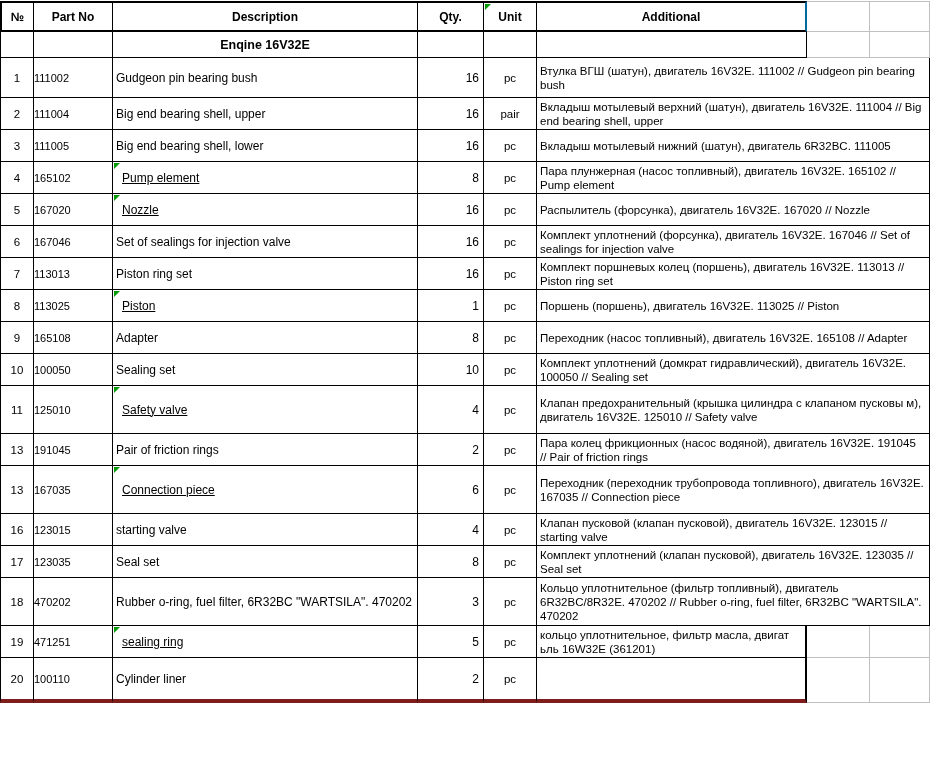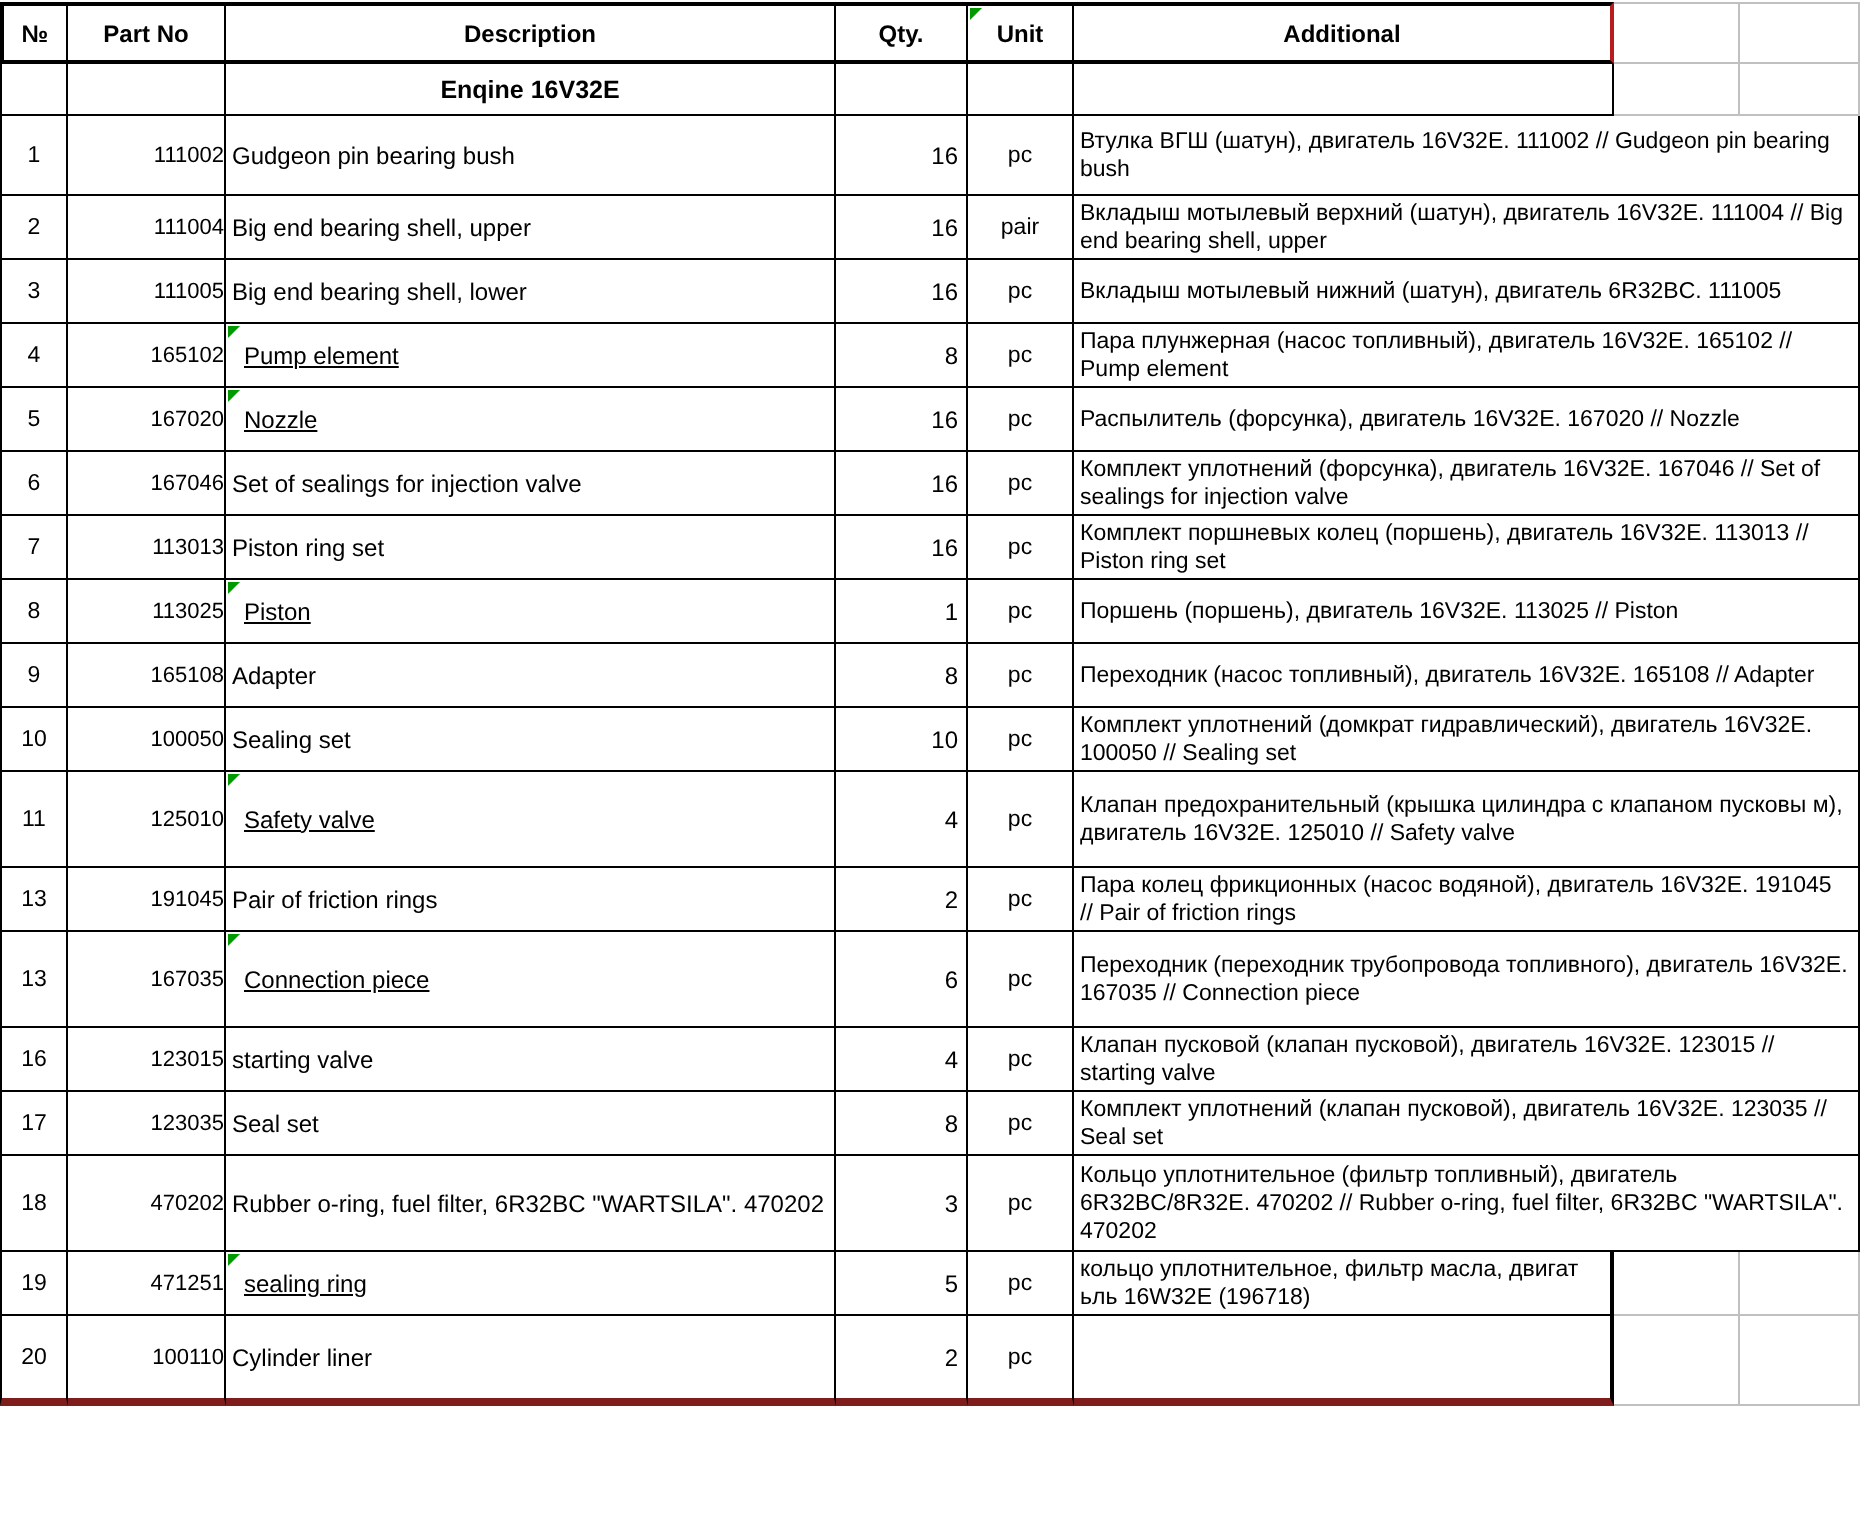--- a/index.html
+++ b/index.html
@@ -9,30 +9,30 @@
   col.c1{width:34px}col.c2{width:79px}col.c3{width:305px}col.c4{width:66px}
   col.c5{width:53px}col.c6{width:270px}col.c7{width:63px}col.c8{width:60px}
   td,th{border-right:1px solid #000;border-bottom:1px solid #000;
         padding:0;vertical-align:middle;overflow:hidden;position:relative;
         font-weight:normal;text-align:left;}
   .first{border-left:1px solid #000;}
   
   thead th.h{border-top:2px solid #000;border-bottom:2px solid #000;
              font-weight:bold;font-size:12px;text-align:center;height:27px;}
   thead th.first{border-left:2px solid #000;}
-  thead th.addl-h{border-right:2px solid #b91c1c;}
+  thead th.addl-h{border-right:2px solid #0369a1;}
   
   .ghost{border-right:1px solid #c0c0c0;border-bottom:1px solid #c0c0c0;border-left:none;}
   thead .ghost{border-top:1px solid #c0c0c0;border-bottom:1px solid #c0c0c0;height:27px;}
   
   tr.engine td{height:23px;margin-top:36px;}
   .engine-title{font-weight:bold;font-size:12.5px;text-align:center;}
   
   .c-num{font-size:11.5px;text-align:center;}
-  .c-part{font-size:11px;text-align:right;}
+  .c-part{font-size:11px;text-align:left;}
   .c-desc{font-size:12px;padding-left:3px;}
   .c-desc.ind{padding-left:9px;text-decoration:underline;}
   .c-qty{font-size:12px;text-align:right;padding-right:4px;}
   .c-unit{font-size:11.5px;text-align:center;}
   .c-addl{font-size:11.5px;line-height:14px;padding:1px 3px;}
   .c-addl .txt{display:block;max-width:384px;}
   .narrow{border-right-width:2px;border-right-color:#000;}
   tr.engine .c-addl{border-right-width:1px;}
   tbody tr:last-child td{border-bottom:4px solid #7f1d1d;}
   tbody tr:last-child td.ghost{border-bottom:1px solid #c0c0c0;}
@@ -238,21 +238,21 @@
             <span class="txt">Кольцо уплотнительное (фильтр топливный), двигатель 6R32BC/8R32E. 470202 // Rubber o-ring, fuel filter, 6R32BC "WARTSILA". 470202</span>
           </td>
         </tr>
         <tr style="height: 32px;">
           <td class="c-num first">19</td>
           <td class="c-part">471251</td>
           <td class="c-desc ind"><span class="flag"></span>sealing ring</td>
           <td class="c-qty">5</td>
           <td class="c-unit">pc</td>
           <td class="c-addl narrow">
-            <span class="txt">кольцо уплотнительное, фильтр масла, двигат ьль 16W32E (196718)</span>
+            <span class="txt">кольцо уплотнительное, фильтр масла, двигат ьль 16W32E (361201)</span>
           </td>
           <td class="ghost"></td>
           <td class="ghost"></td>
         </tr>
         <tr style="height: 45px;">
           <td class="c-num first">20</td>
           <td class="c-part">100110</td>
           <td class="c-desc">Cylinder liner</td>
           <td class="c-qty">2</td>
           <td class="c-unit">pc</td>

